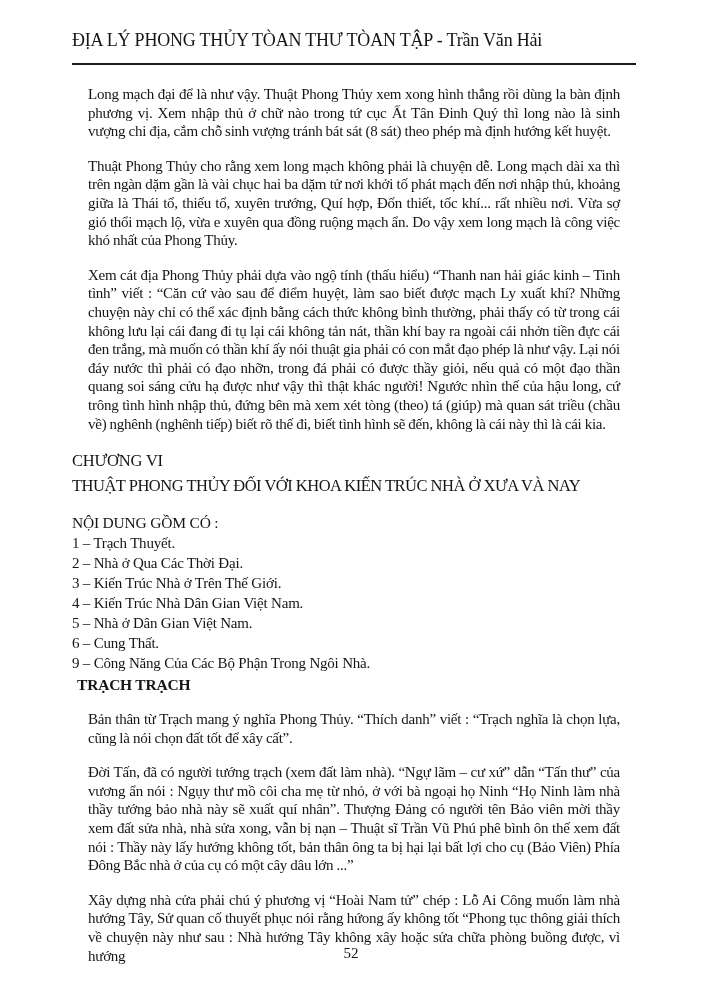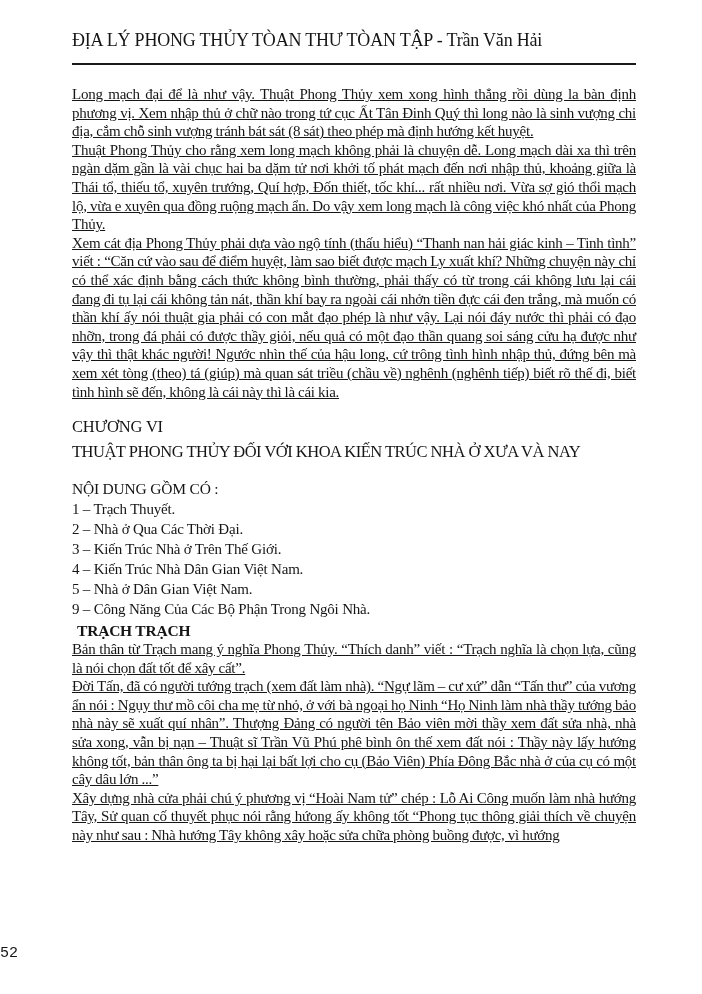--- a/index.html
+++ b/index.html
@@ -22,27 +22,26 @@
     font-size: 18px;
     letter-spacing: -0.2px;
     padding-bottom: 12px;
     border-bottom: 2px solid #1a1a1a;
     white-space: nowrap;
   }
   .body-block {
     margin-top: 20px;
   }
   p.bodytext {
-    margin: 0;
+    margin: 16px;
     font-size: 15px;
     line-height: 18.6px;
     letter-spacing: -0.25px;
     word-spacing: -0.3px;
     text-align: justify;
-    text-decoration: underline;
   }
   .chapter {
     margin-top: 14px;
   }
   .chapter-label {
     font-size: 16.5px;
     line-height: 24px;
     letter-spacing: -0.2px;
   }
   .chapter-title {
@@ -70,23 +69,22 @@
     font-weight: bold;
     padding-left: 5px;
     letter-spacing: -0.2px;
     margin-top: 2px;
   }
   .footer {
     position: absolute;
     bottom: 32px;
     left: 0;
     width: 702px;
-    text-align: left;
+    text-align: center;
     font-size: 15px;
-    font-family: Liberation Mono, monospace;
   }
 </style>
 </head>
 <body>
 
 <div class="page">
 
   <div class="header">
     <span>ĐỊA LÝ PHONG THỦY TÒAN THƯ  TÒAN TẬP -  Trần Văn Hải</span>
   </div>
@@ -102,20 +100,21 @@
     <div class="chapter-title">THUẬT PHONG THỦY ĐỐI VỚI KHOA KIẾN TRÚC NHÀ Ở XƯA VÀ NAY</div>
   </div>
 
   <div class="toc">
     <div class="toc-heading">NỘI DUNG GỒM CÓ :</div>
     <div class="toc-item">1 – Trạch Thuyết.</div>
     <div class="toc-item">2 – Nhà ở Qua Các Thời Đại.</div>
     <div class="toc-item">3 – Kiến Trúc Nhà ở Trên Thế Giới.</div>
     <div class="toc-item">4 – Kiến Trúc Nhà Dân Gian Việt Nam.</div>
     <div class="toc-item">5 – Nhà ở Dân Gian Việt Nam.</div>
+    <div class="toc-item">6 – Cung Thất.</div>
     <div class="toc-item">9 – Công Năng Của Các Bộ Phận Trong Ngôi Nhà.</div>
   </div>
 
   <div class="section-heading">TRẠCH TRẠCH</div>
 
   <div>
     <p class="bodytext">Bản thân từ Trạch  mang ý nghĩa Phong Thủy. “Thích danh” viết : “Trạch nghĩa là chọn lựa, cũng là nói chọn đất tốt để xây cất”.</p>
     <p class="bodytext">Đời Tấn, đã có người tướng trạch (xem đất làm nhà). “Ngự lãm – cư xứ” dẫn “Tấn thư” của vương ẩn nói : Ngụy thư mồ côi cha mẹ từ nhỏ, ở với bà ngoại họ Ninh “Họ Ninh làm nhà thầy tướng bảo nhà này sẽ xuất quí nhân”. Thượng Đảng có người tên Bảo viên mời thầy xem đất sửa nhà, nhà sửa xong, vẫn bị nạn – Thuật sĩ Trần Vũ Phú phê bình ôn thế xem đất nói : Thầy này lấy hướng không tốt, bản thân ông ta bị hại lại bất lợi cho cụ (Bảo Viên) Phía Đông Bắc nhà ở của cụ có một cây dâu lớn ...”</p>
     <p class="bodytext">Xây dựng nhà cửa phải chú ý phương vị “Hoài Nam tử” chép : Lỗ Ai Công muốn làm nhà hướng Tây, Sử quan cố thuyết phục nói rằng hứong ấy không tốt “Phong tục thông giải thích về chuyện này như sau : Nhà hướng Tây không xây hoặc sửa chữa phòng buồng được, vì hướng</p>
   </div>

